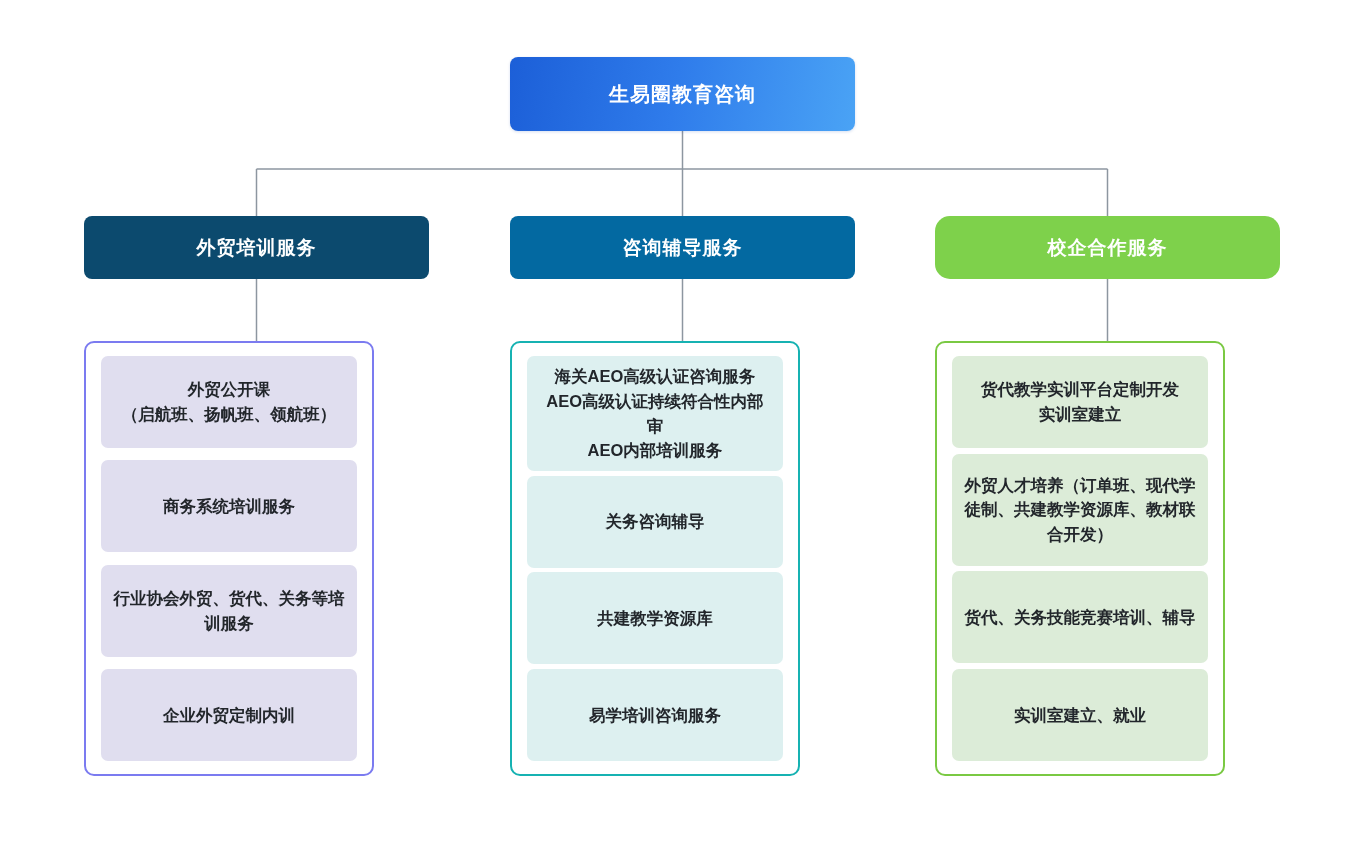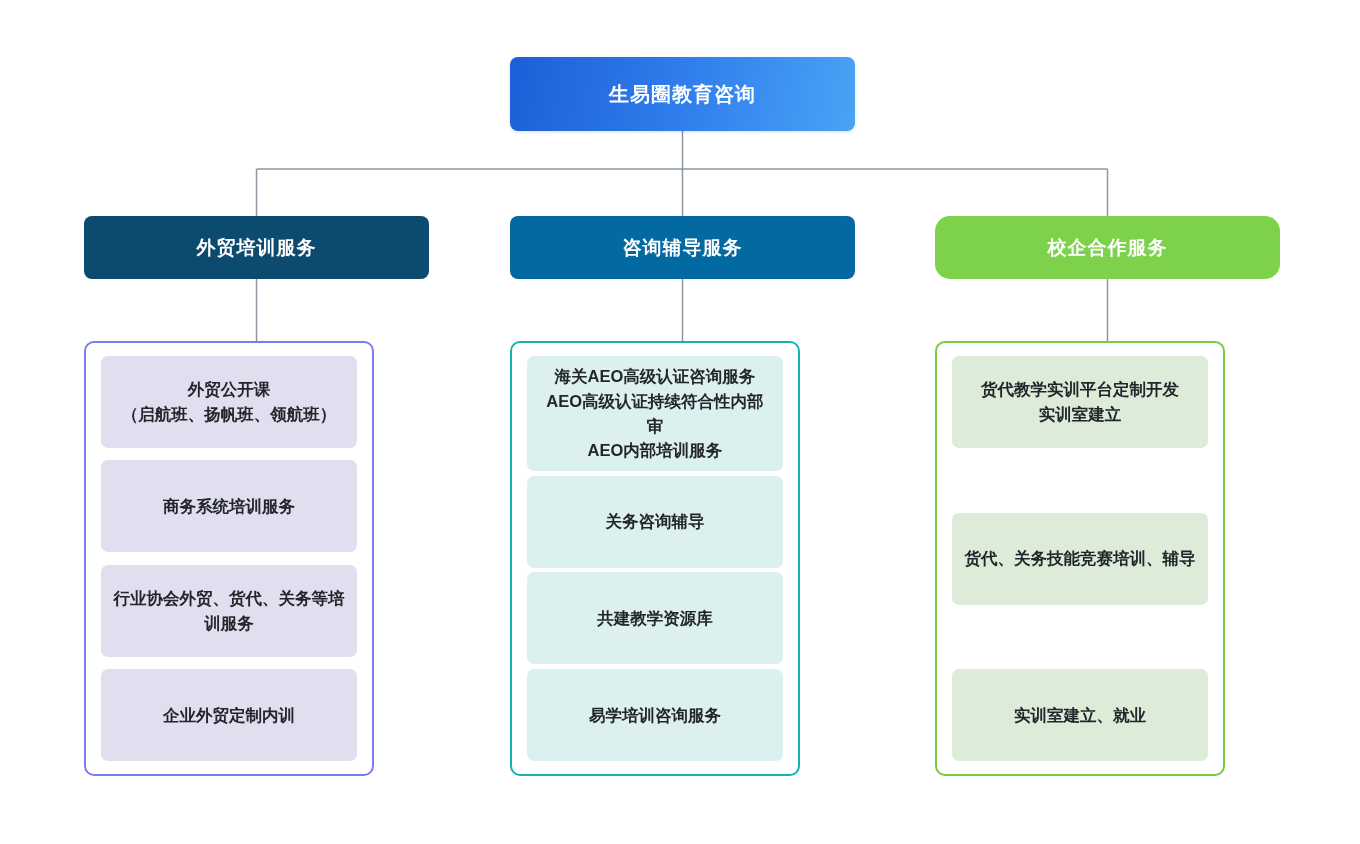--- a/index.html
+++ b/index.html
@@ -176,18 +176,19 @@
     </div>
   </div>
 
   <div class="column col-2 theme-green">
     <div class="column-header">
       <span class="header-title">校企合作服务</span>
     </div>
     <div class="column-body">
       <div class="leaf-item h-2line">货代教学实训平台定制开发
 实训室建立</div>
+      <div class="leaf-item h-4line">外贸人才培养（订单班、现代学徒制、共建教学资源库、教材联合开发）</div>
       <div class="leaf-item h-1line">货代、关务技能竞赛培训、辅导</div>
       <div class="leaf-item h-1line">实训室建立、就业</div>
     </div>
   </div>
 
 </div>
 
 </body></html>

